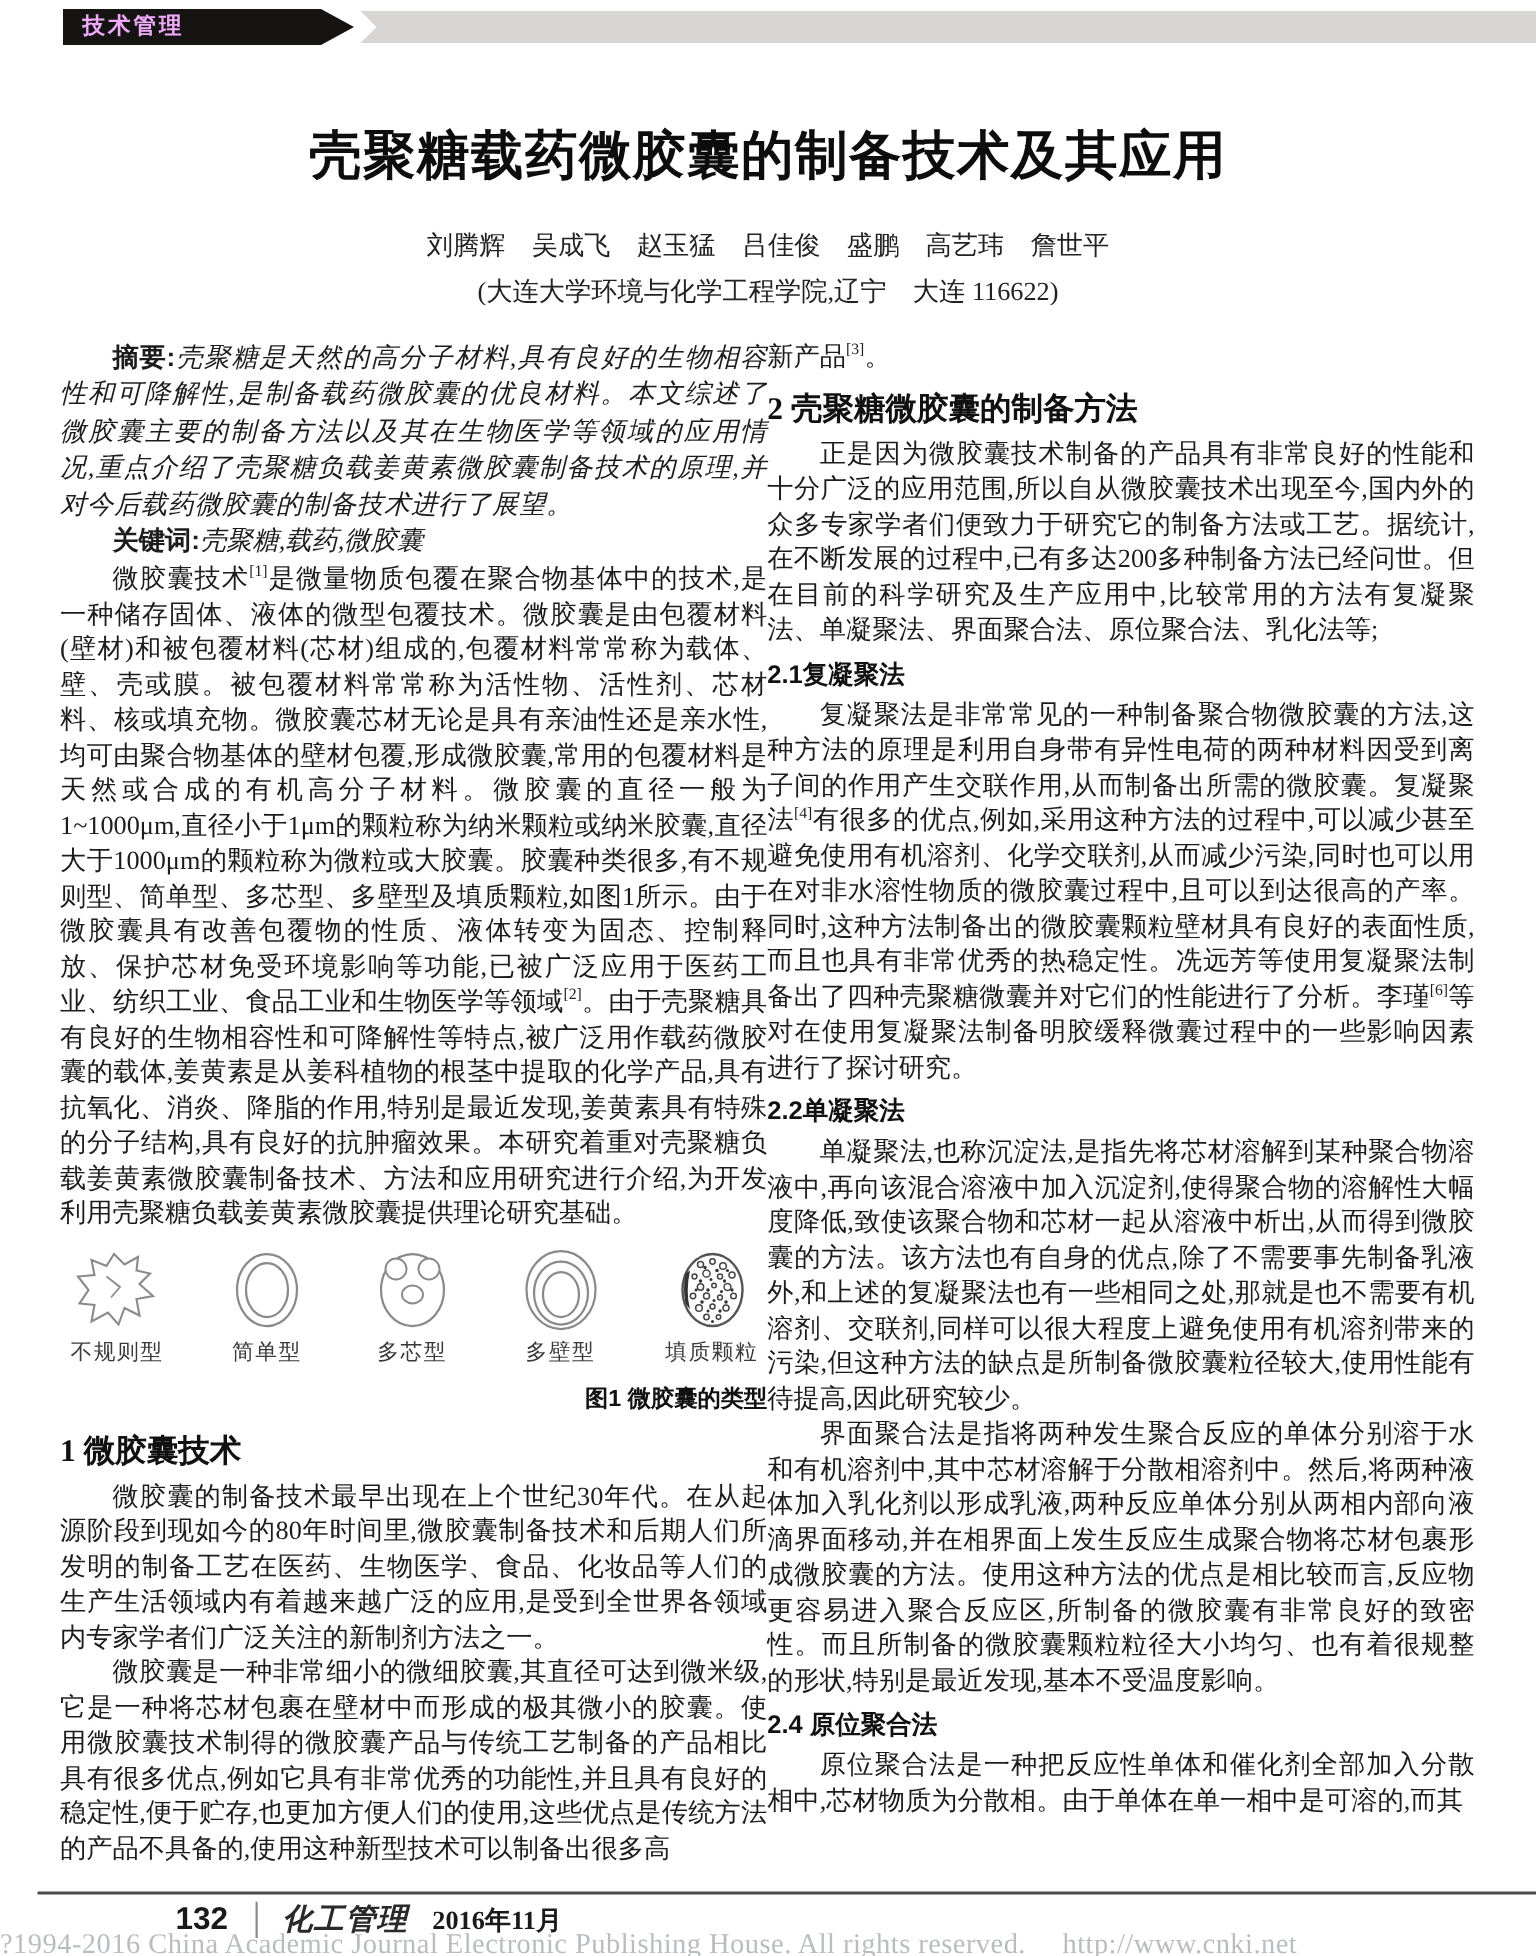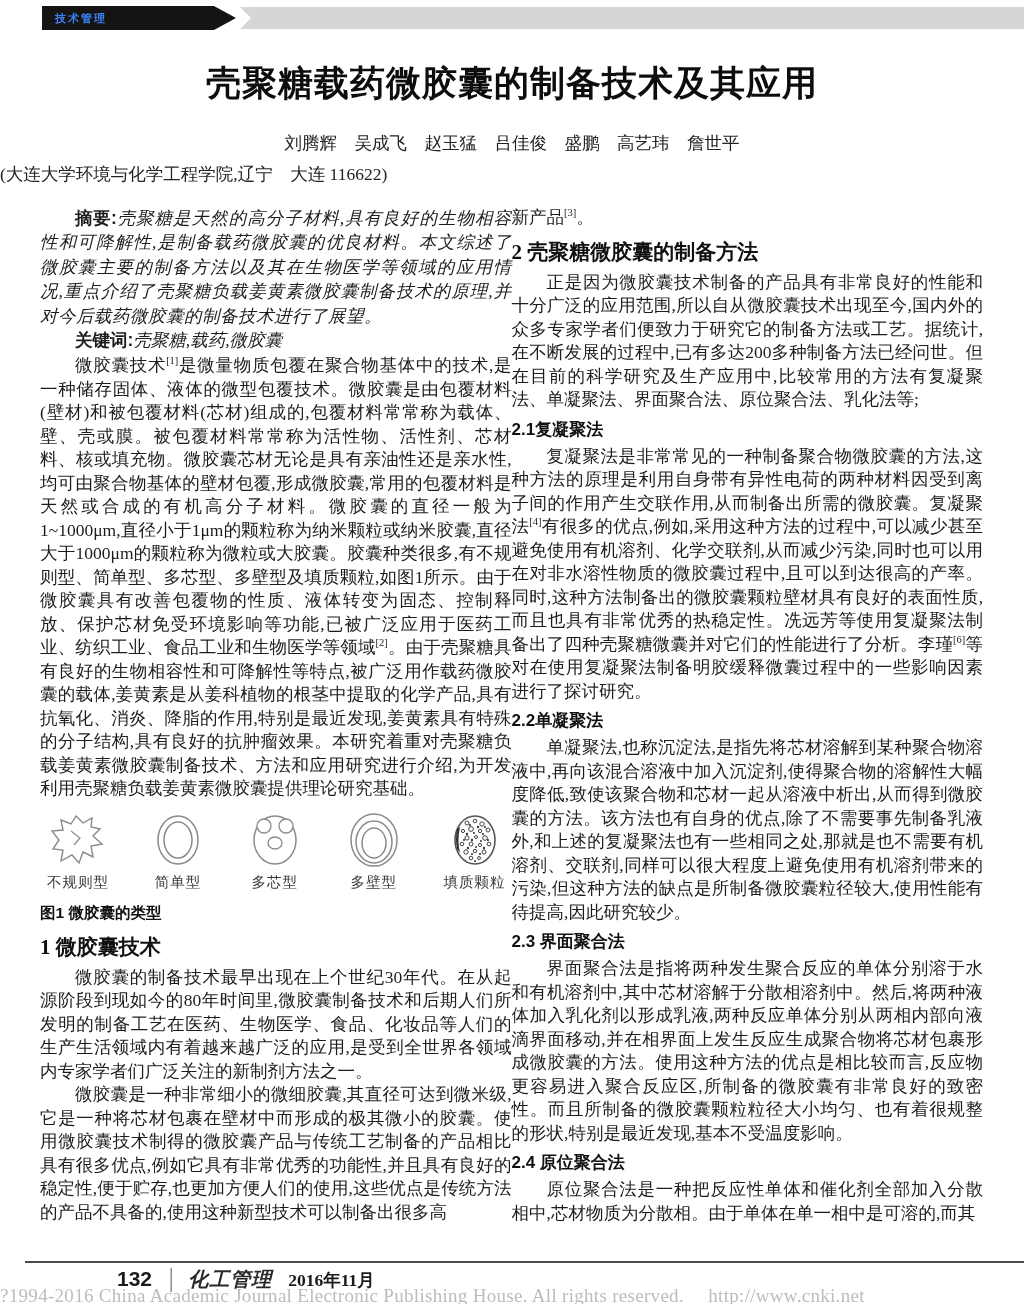--- a/index.html
+++ b/index.html
@@ -9,37 +9,37 @@
     background:#ffffff; overflow:hidden;
     font-family:"Liberation Serif","DejaVu Serif",serif;
     color:#1c1c1c;
   }
   
   .banner-row { position:relative; height:36px; }
   .banner-tag {
     position:absolute; left:42px; top:6px; width:194px; height:24px;
     background:#161412;
     clip-path:polygon(0 0, 172px 0, 100% 50%, 172px 100%, 0 100%);
-    color:#3b82f6; font-family:"Liberation Sans","DejaVu Sans",sans-serif;
-    font-weight:bold; font-size:11px; line-height:24px;
+    color:#f0abfc; font-family:"Liberation Sans","DejaVu Sans",sans-serif;
+    font-weight:bold; font-size:15px; line-height:24px;
     padding-left:13px; letter-spacing:2px;
   }
   .banner-gray {
     position:absolute; left:240px; top:7px; right:0; height:22px;
     background:#d7d6d5;
     clip-path:polygon(0 0, 100% 0, 100% 100%, 0 100%, 11px 50%);
   }
   
   .title {
-    margin-top:24px; text-align:center;
+    margin-top:44px; text-align:center;
     font-family:"Liberation Sans","DejaVu Sans",sans-serif;
     font-weight:900; font-size:35px; letter-spacing:1px; color:#0d0d0d;
   }
   .authors { margin-top:24px; text-align:center; font-size:17.5px; color:#222; }
-  .affiliation { margin-top:7px; text-align:left; font-size:17.5px; color:#222; }
+  .affiliation { margin-top:7px; text-align:center; font-size:17.5px; color:#222; }
   
   .columns { display:flex; margin:20px 41px 0 40px; }
   .col { flex:1; min-width:0; font-size:17.5px; line-height:23.5px; text-align:justify; }
   .para { text-indent:2em; }
   .para.no-indent { text-indent:0; }
   sup { font-size:10.5px; line-height:0; }
   .abstract { font-style:italic; letter-spacing:0.5px; line-height:24.4px; text-indent:2em; }
   .abstract-label, .kw-label {
     font-style:normal; font-weight:bold; letter-spacing:0;
     font-family:"Liberation Sans","DejaVu Sans",sans-serif;
@@ -54,21 +54,21 @@
     font-size:17px; font-weight:bold; color:#111;
     margin:6px 0 4px; line-height:23px; text-align:left;
   }
   
   .figure { margin:10px 0 4px; }
   .fig-row { display:flex; justify-content:space-between; align-items:center; padding:0 6px;font-family:Liberation Mono, monospace; }
   .fig-item { text-align:center; }
   .fig-item svg { display:block; margin:0 auto; }
   .fig-label { font-size:14.5px; color:#3a3a3a; margin-top:1px; letter-spacing:1px; }
   .fig-caption {
-    text-align:left; font-family:"Liberation Sans","DejaVu Sans",sans-serif;
+    text-align:right; font-family:"Liberation Sans","DejaVu Sans",sans-serif;
     font-weight:bold; font-size:15.5px; color:#111; margin-top:6px;
   }
   
   .footer-rule { position:absolute; left:25px; right:0; top:1261px; border-top:2.5px solid #4c4c4c; }
   .footer-meta { position:absolute; left:117px; top:1266px; display:flex; align-items:baseline; }
   .page-number {
     font-family:"Liberation Sans","DejaVu Sans",sans-serif;
     font-weight:bold; font-size:21px; color:#1a1a1a;
   }
   .footer-divider { color:#8a8a8a; font-size:20px; margin:0 10px 0 12px; font-weight:normal; }
@@ -200,21 +200,20 @@
 
       <div class="h-sec">2 壳聚糖微胶囊的制备方法</div>
       <div class="para">正是因为微胶囊技术制备的产品具有非常良好的性能和十分广泛的应用范围,所以自从微胶囊技术出现至今,国内外的众多专家学者们便致力于研究它的制备方法或工艺。据统计,在不断发展的过程中,已有多达200多种制备方法已经问世。但在目前的科学研究及生产应用中,比较常用的方法有复凝聚法、单凝聚法、界面聚合法、原位聚合法、乳化法等;</div>
 
       <div class="h-sub">2.1复凝聚法</div>
       <div class="para"><span>复凝聚法是非常常见的一种制备聚合物微胶囊的方法,这种方法的原理是利用自身带有异性电荷的两种材料因受到离子间的作用产生交联作用,从而制备出所需的微胶囊。复凝聚法</span><sup>[4]</sup><span>有很多的优点,例如,采用这种方法的过程中,可以减少甚至避免使用有机溶剂、化学交联剂,从而减少污染,同时也可以用在对非水溶性物质的微胶囊过程中,且可以到达很高的产率。同时,这种方法制备出的微胶囊颗粒壁材具有良好的表面性质,而且也具有非常优秀的热稳定性。冼远芳等使用复凝聚法制备出了四种壳聚糖微囊并对它们的性能进行了分析。李瑾</span><sup>[6]</sup><span>等对在使用复凝聚法制备明胶缓释微囊过程中的一些影响因素进行了探讨研究。</span></div>
 
       <div class="h-sub">2.2单凝聚法</div>
       <div class="para">单凝聚法,也称沉淀法,是指先将芯材溶解到某种聚合物溶液中,再向该混合溶液中加入沉淀剂,使得聚合物的溶解性大幅度降低,致使该聚合物和芯材一起从溶液中析出,从而得到微胶囊的方法。该方法也有自身的优点,除了不需要事先制备乳液外,和上述的复凝聚法也有一些相同之处,那就是也不需要有机溶剂、交联剂,同样可以很大程度上避免使用有机溶剂带来的污染,但这种方法的缺点是所制备微胶囊粒径较大,使用性能有待提高,因此研究较少。</div>
 
-      <div class="h-sub">2.3 界面聚合法</div>
       <div class="para">界面聚合法是指将两种发生聚合反应的单体分别溶于水和有机溶剂中,其中芯材溶解于分散相溶剂中。然后,将两种液体加入乳化剂以形成乳液,两种反应单体分别从两相内部向液滴界面移动,并在相界面上发生反应生成聚合物将芯材包裹形成微胶囊的方法。使用这种方法的优点是相比较而言,反应物更容易进入聚合反应区,所制备的微胶囊有非常良好的致密性。而且所制备的微胶囊颗粒粒径大小均匀、也有着很规整的形状,特别是最近发现,基本不受温度影响。</div>
 
       <div class="h-sub">2.4 原位聚合法</div>
       <div class="para">原位聚合法是一种把反应性单体和催化剂全部加入分散相中,芯材物质为分散相。由于单体在单一相中是可溶的,而其</div>
     </div>
   </div>
 
   <div class="footer-rule"></div>
   <div class="footer-meta">
     <span class="page-number">132</span>

